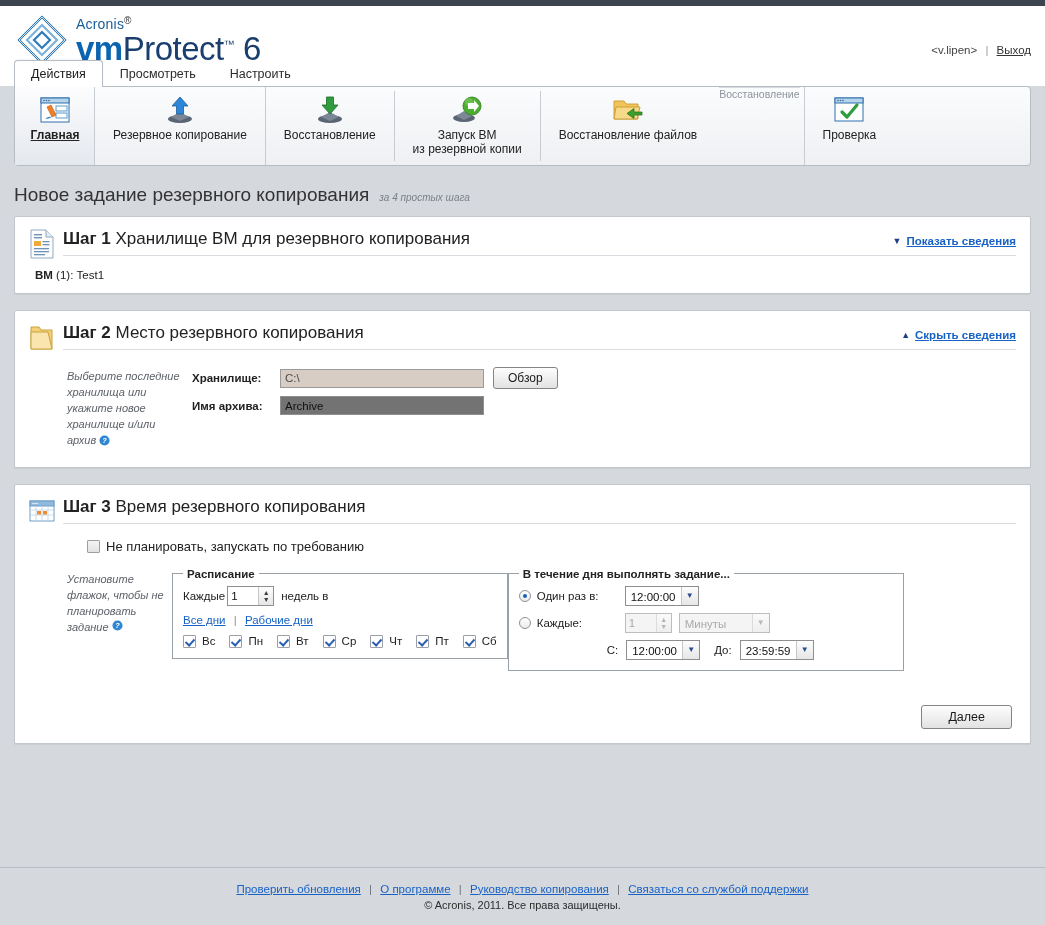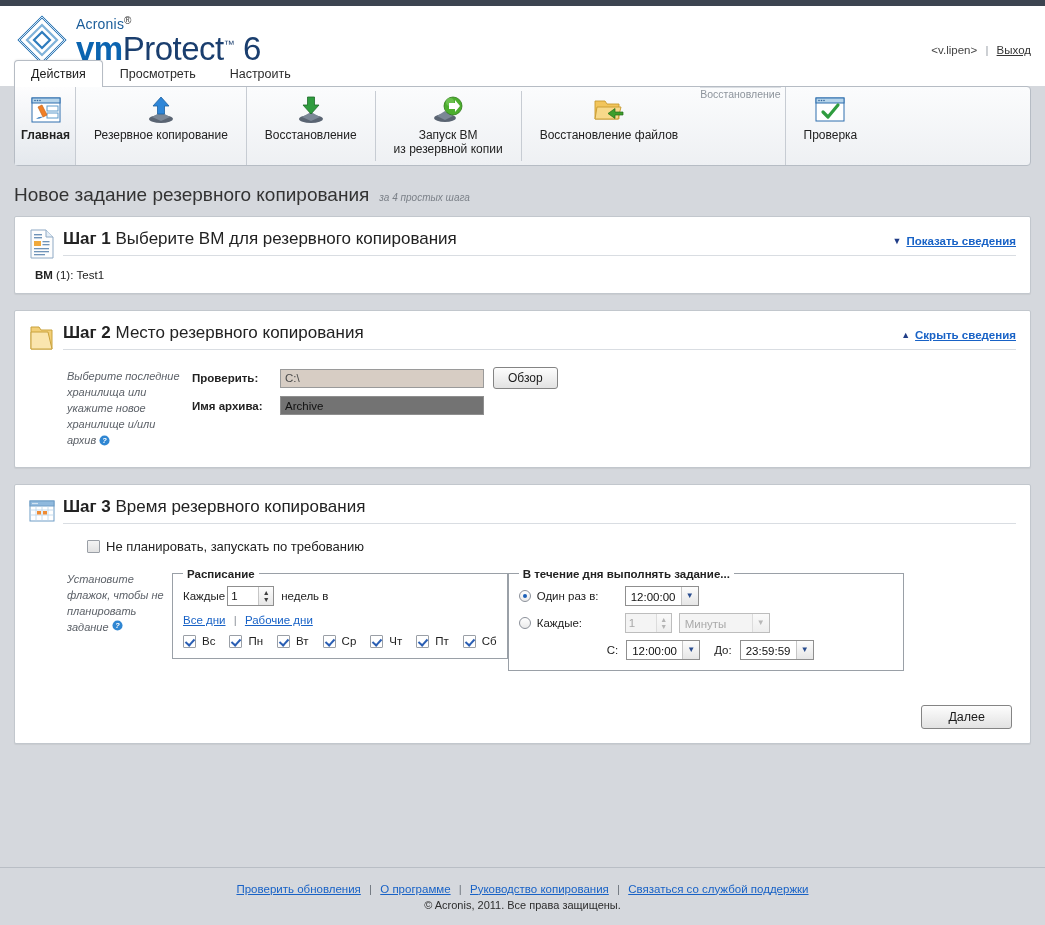--- a/index.html
+++ b/index.html
@@ -55,23 +55,24 @@
     background:linear-gradient(#fbfcfd,#eef0f3);
     border:1px solid #b6bcc4; border-radius:0 4px 4px 4px;
     display:flex; position:relative; z-index:1;
   }
   .rb-item {
     width:90px; display:flex; flex-direction:column; align-items:center; justify-content:flex-start;
     padding-top:7px; position:relative; text-align:center;
     font-size:12px; color:#222;
   }
   .rb-item.home {
-    width:61px; background:linear-gradient(#fdfdfe,#e4e8ed);
+    width:80px; background:linear-gradient(#fdfdfe,#e4e8ed);
     border-right:1px solid #c7ccd3; border-left:1px solid transparent;
     font-weight:bold;
+    text-decoration:underline;
   }
   .rb-item.wide { width:auto; padding-left:18px; padding-right:18px; }
   .rb-icon { height:32px; display:flex; align-items:center; justify-content:center; margin-bottom:3px; }
   .rb-label { line-height:1.15; }
   .rb-group {
     border-left:1px solid #c7ccd3; display:flex; flex-direction:row; position:relative;
   }
   .rb-group-items { display:flex; flex:1; }
   .rb-group-caption {
     text-align:center; font-size:10.5px; color:#8d949c; padding-bottom:2px;
@@ -363,21 +364,21 @@
         <rect x="5" y="8" width="8" height="1.4" fill="#6f93b8"></rect>
         <rect x="5" y="12" width="7" height="5" fill="#f0a93c"></rect>
         <rect x="13.5" y="12" width="7" height="1.3" fill="#6f93b8"></rect>
         <rect x="13.5" y="15" width="7" height="1.3" fill="#6f93b8"></rect>
         <rect x="5" y="19" width="15" height="1.3" fill="#6f93b8"></rect>
         <rect x="5" y="22" width="15" height="1.3" fill="#6f93b8"></rect>
         <rect x="5" y="25" width="11" height="1.3" fill="#6f93b8"></rect>
       </svg>
     </span>
     <div class="step-headline">
-      <span class="step-title"><b>Шаг 1</b> <span>Выберите ВМ для резервного копирования</span></span>
+      <span class="step-title"><b>Шаг 1</b> <span>Хранилище ВМ для резервного копирования</span></span>
       <span class="toggle-link">
         <span class="caret">▼</span>
         <a href="#">Показать сведения</a>
       </span>
     </div>
   </div>
   <div class="vmline">
     <b>ВМ</b>
     <span>(1):</span>
     <span>Test1</span>
@@ -407,21 +408,21 @@
         <span>Выберите последние хранилища или укажите новое хранилище и/или архив</span>
         <span class="qm">
           <svg class="qmark" viewBox="0 0 12 12">
               <circle cx="6" cy="6" r="5.5" fill="#2f86d2"></circle>
               <text x="6" y="9" font-size="8" fill="#fff" text-anchor="middle" font-family="Liberation Sans, sans-serif" font-weight="bold">?</text>
             </svg>
         </span>
       </div>
       <div class="s2fields">
         <div class="frow">
-          <span class="flabel">Проверить:</span>
+          <span class="flabel">Хранилище:</span>
           <input class="inp w200 readonly" type="text" readonly="" value="C:\" style="">
           <button class="btn" style="margin-left:9px;">Обзор</button>
         </div>
         <div class="frow">
           <span class="flabel">Имя архива:</span>
           <input class="inp w200" type="text" value="Archive" style="">
         </div>
       </div>
     </div>
   </div>

